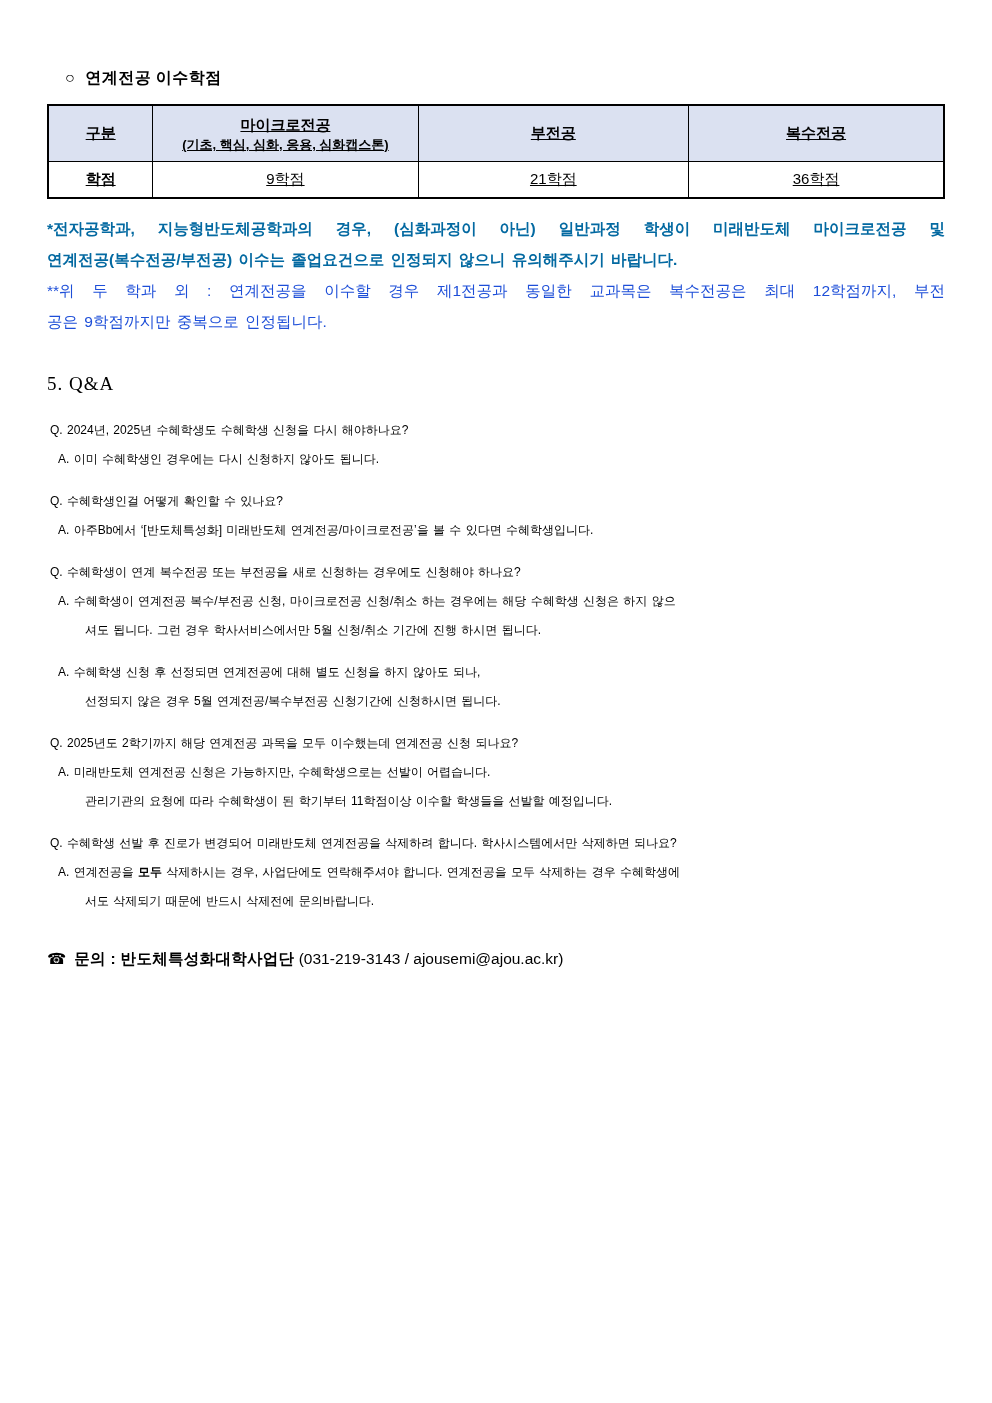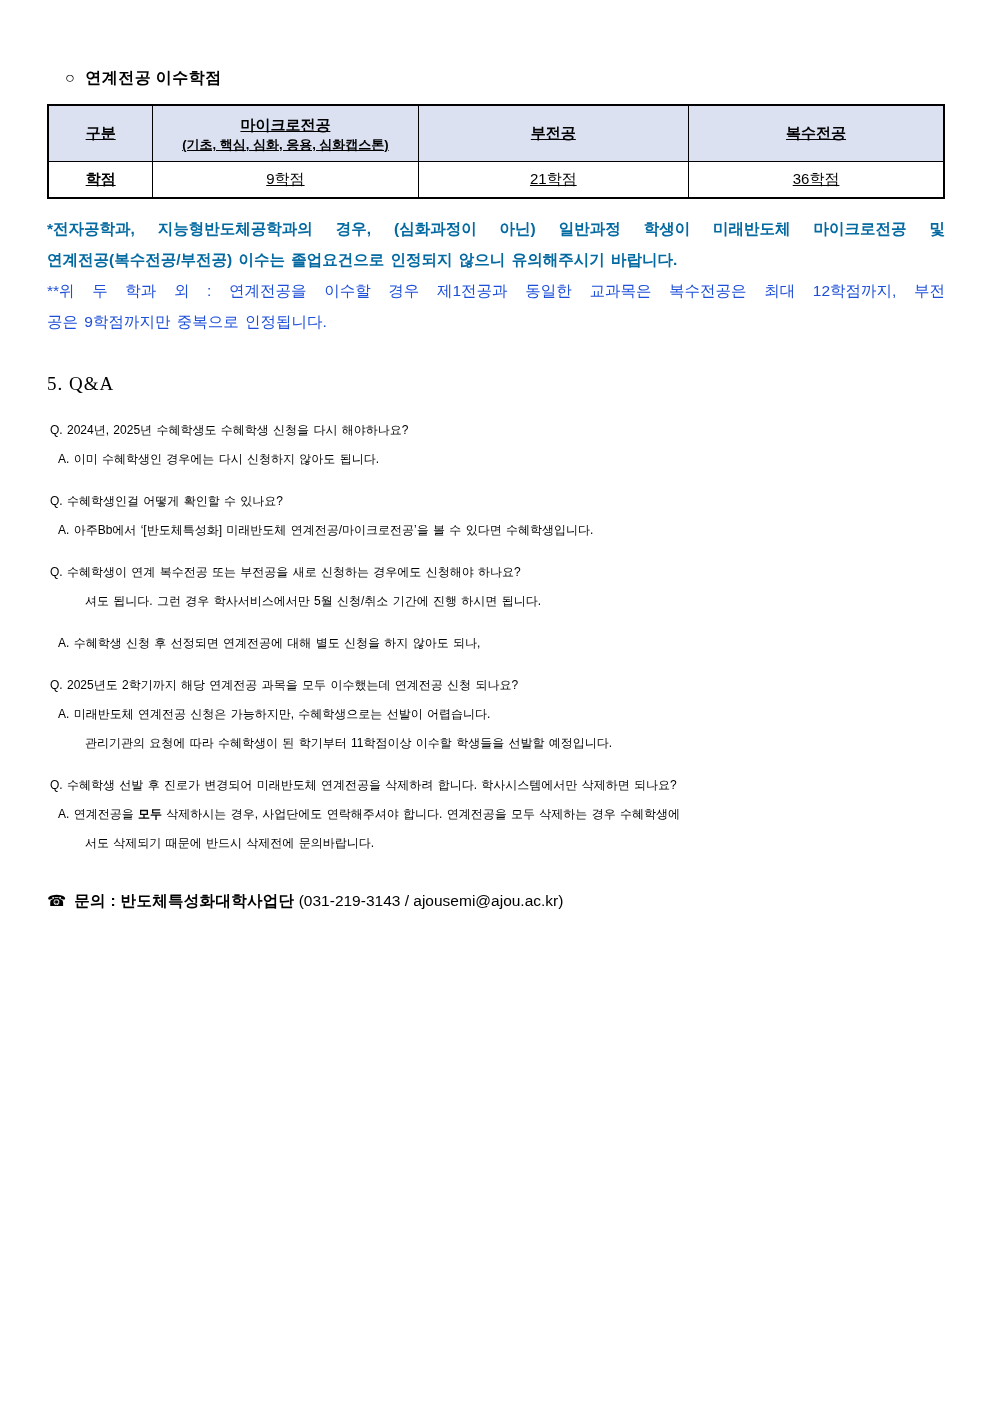--- a/index.html
+++ b/index.html
@@ -121,24 +121,26 @@
       <div class="qa-block">
         <div class="qa-q">Q. 2024년, 2025년 수혜학생도 수혜학생 신청을 다시 해야하나요?</div>
         <div class="qa-a">A. 이미 수혜학생인 경우에는 다시 신청하지 않아도 됩니다.</div>
       </div>
       <div class="qa-block">
         <div class="qa-q">Q. 수혜학생인걸 어떻게 확인할 수 있나요?</div>
         <div class="qa-a">A. 아주Bb에서 ‘[반도체특성화] 미래반도체 연계전공/마이크로전공’을 볼 수 있다면 수혜학생입니다.</div>
       </div>
       <div class="qa-block">
         <div class="qa-q">Q. 수혜학생이 연계 복수전공 또는 부전공을 새로 신청하는 경우에도 신청해야 하나요?</div>
+        <div class="qa-a">A. 수혜학생이 연계전공 복수/부전공 신청, 마이크로전공 신청/취소 하는 경우에는 해당 수혜학생 신청은 하지 않으</div>
         <div class="qa-a cont">셔도 됩니다. 그런 경우 학사서비스에서만 5월 신청/취소 기간에 진행 하시면 됩니다.</div>
       </div>
       <div class="qa-block">
         <div class="qa-a">A. 수혜학생 신청 후 선정되면 연계전공에 대해 별도 신청을 하지 않아도 되나,</div>
+        <div class="qa-a cont">선정되지 않은 경우 5월 연계전공/복수부전공 신청기간에 신청하시면 됩니다.</div>
       </div>
       <div class="qa-block">
         <div class="qa-q">Q. 2025년도 2학기까지 해당 연계전공 과목을 모두 이수했는데 연계전공 신청 되나요?</div>
         <div class="qa-a">A. 미래반도체 연계전공 신청은 가능하지만, 수혜학생으로는 선발이 어렵습니다.</div>
         <div class="qa-a cont">관리기관의 요청에 따라 수혜학생이 된 학기부터 11학점이상 이수할 학생들을 선발할 예정입니다.</div>
       </div>
       <div class="qa-block">
         <div class="qa-q">Q. 수혜학생 선발 후 진로가 변경되어 미래반도체 연계전공을 삭제하려 합니다. 학사시스템에서만 삭제하면 되나요?</div>
         <div class="qa-a"><span class="">A. 연계전공을 </span><span class="b">모두</span><span class=""> 삭제하시는 경우, 사업단에도 연락해주셔야 합니다. 연계전공을 모두 삭제하는 경우 수혜학생에</span></div>
         <div class="qa-a cont">서도 삭제되기 때문에 반드시 삭제전에 문의바랍니다.</div>

